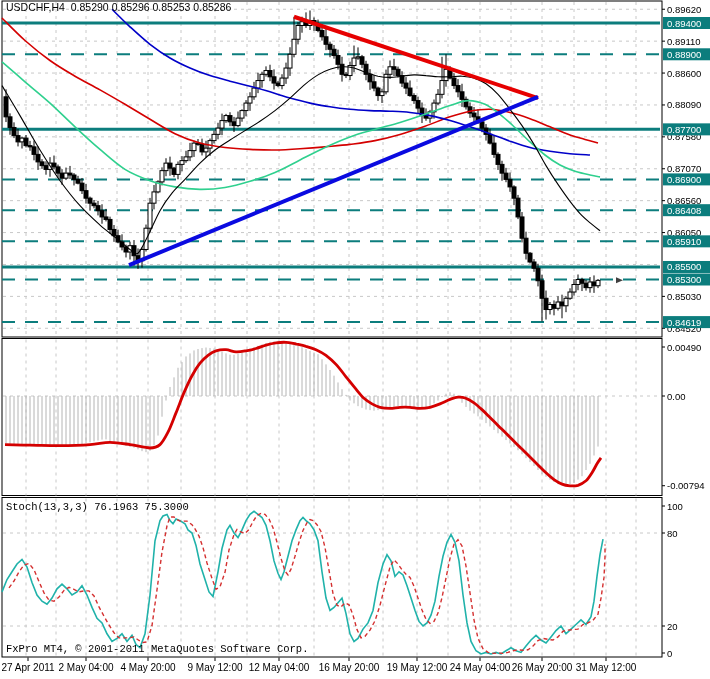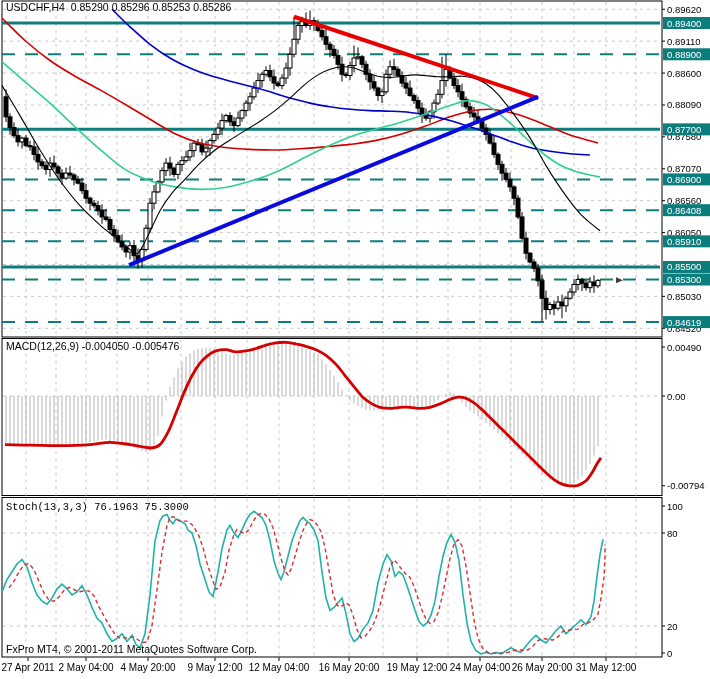--- a/index.html
+++ b/index.html
@@ -3,21 +3,21 @@
 <meta charset="utf-8">
 <style>
   html,body{margin:0;padding:0;background:#fff;}
   #root{position:relative;width:710px;height:679px;background:#ffffff;
         font-family:"Liberation Sans",sans-serif;overflow:hidden;}
   svg{position:absolute;left:0;top:0;}
   .ovl{position:absolute;font-size:10.5px;color:#000;white-space:pre;line-height:12px;z-index:3;}
   #title{left:6px;top:1px;}
   #macd-label{left:6px;top:340px;}
   #stoch-label{left:6px;top:501px;font-family:Liberation Mono, monospace;}
-  #copyright{left:6px;top:643px;}
+  #copyright{left:6px;top:643px;font-family:Liberation Mono, monospace;}
   text{font-family:"Liberation Sans",sans-serif;}
 </style>
 </head>
 <body>
 <div id="root">
 
 <svg id="plot" width="710" height="679">
       <g>
         <rect x="2" y="1" width="660" height="336" fill="#ffffff" stroke="#000000" stroke-width="1"></rect>
         <rect x="2" y="338.5" width="660" height="157" fill="#ffffff" stroke="#000000" stroke-width="1"></rect>
@@ -651,17 +651,16 @@
         <line x1="480" y1="657.5" x2="480" y2="661" stroke="#000000" stroke-width="1"></line>
         <text x="480" y="671" font-size="10" fill="#000000" text-anchor="middle">24 May 04:00</text>
         <line x1="542" y1="657.5" x2="542" y2="661" stroke="#000000" stroke-width="1"></line>
         <text x="542" y="671" font-size="10" fill="#000000" text-anchor="middle">26 May 20:00</text>
         <line x1="606" y1="657.5" x2="606" y2="661" stroke="#000000" stroke-width="1"></line>
         <text x="606" y="671" font-size="10" fill="#000000" text-anchor="middle">31 May 12:00</text>
       </g>
     </svg>
 
 <div class="ovl" id="title">USDCHF,H4  0.85290 0.85296 0.85253 0.85286</div>
-<div class="ovl" id="macd-label">MACD(12,26,9) -0.004050 -0.005476</div>
 <div class="ovl" id="stoch-label">Stoch(13,3,3) 76.1963 75.3000</div>
 <div class="ovl" id="copyright">FxPro MT4, © 2001-2011 MetaQuotes Software Corp.</div>
 
 </div>
 
 </body></html>

